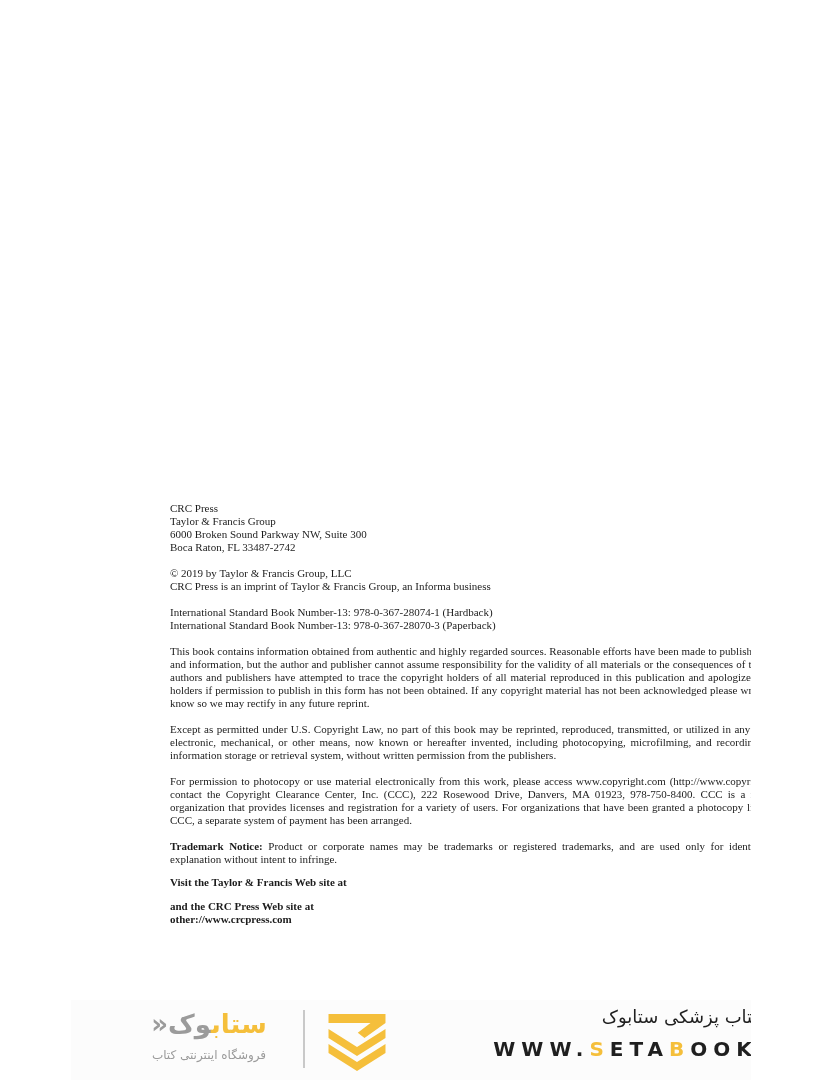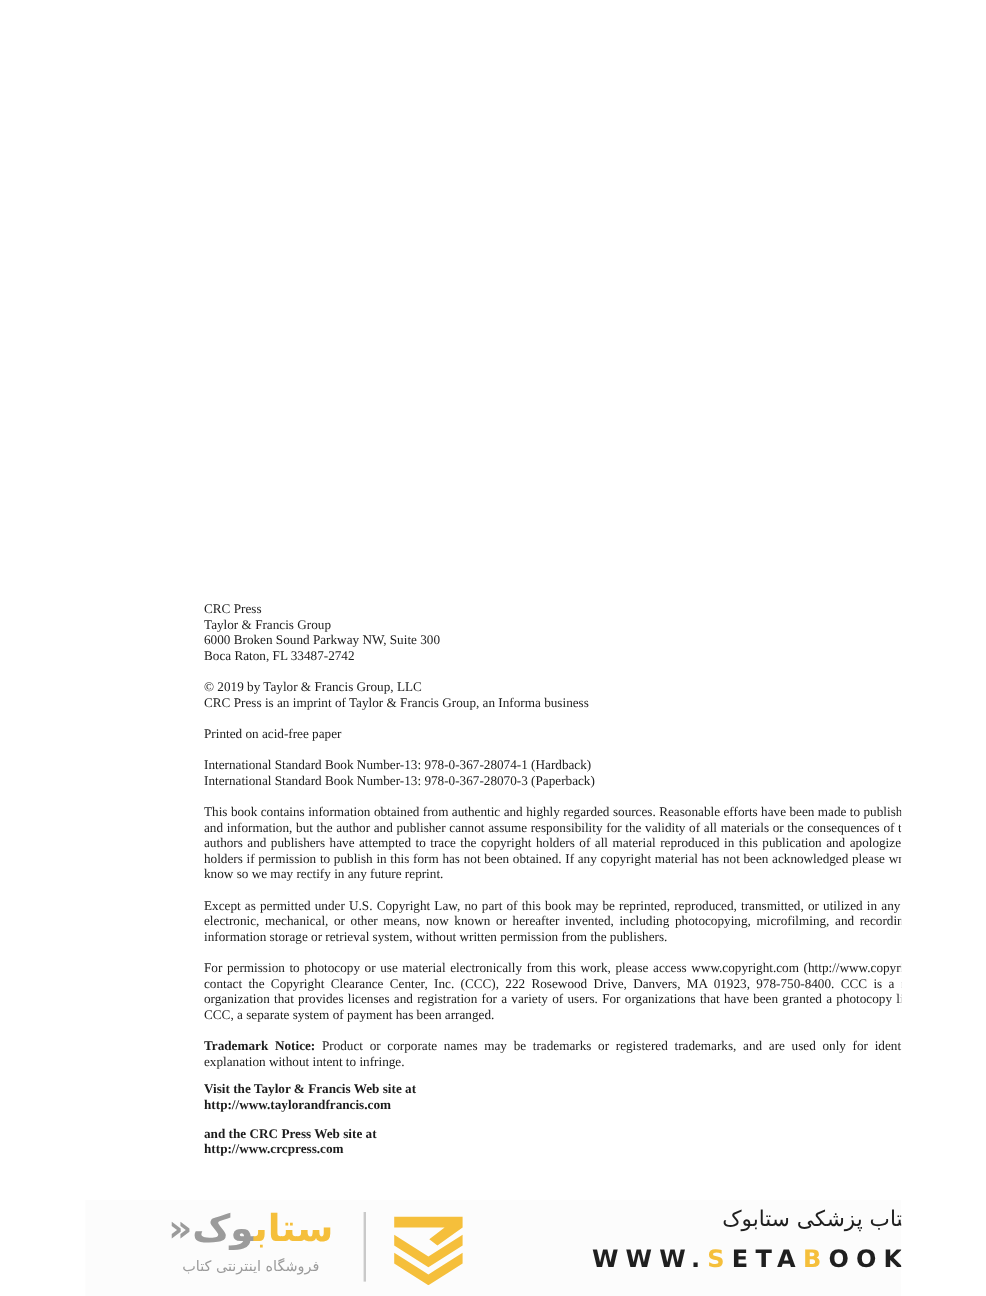--- a/index.html
+++ b/index.html
@@ -20,21 +20,21 @@
   
   .footer{
     position:absolute;left:0;top:1000px;width:822px;height:80px;
     background:#fcfcfc;
   }
   .logo-text{
     position:absolute;left:56px;top:4px;width:164px;text-align:center;
     font-family:"DejaVu Sans",sans-serif;
   }
   .brand{
-    direction:rtl;font-weight:bold;font-size:31px;line-height:40px;letter-spacing:1px;
+    direction:rtl;font-weight:bold;font-size:26px;line-height:40px;letter-spacing:1px;
   }
   .brand .y{color:var(--brand-yellow,#F5BF3B);}
   .brand .g{color:var(--brand-gray,#9B9B9B);}
   .tagline{
     font-size:12px;line-height:14px;color:var(--brand-gray,#9B9B9B);margin-top:4px;
   }
   .divider{
     position:absolute;left:232px;top:10px;width:2px;height:58px;background:#c9c9c9;
   }
   .mark{position:absolute;left:248px;top:11px;}
@@ -65,43 +65,41 @@
       <div>6000 Broken Sound Parkway NW, Suite 300</div>
       <div>Boca Raton, FL 33487-2742</div>
     </div>
 
     <div class="block">
       <div>© 2019 by Taylor &amp; Francis Group, LLC</div>
       <div>CRC Press is an imprint of Taylor &amp; Francis Group, an Informa business</div>
     </div>
 
 
-    <div class="block">Printed on acid-free paper</div>
 
     <div class="block">
       <div>International Standard Book Number-13: 978-0-367-28074-1 (Hardback)</div>
       <div>International Standard Book Number-13: 978-0-367-28070-3 (Paperback)</div>
     </div>
 
     <p class="just">This book contains information obtained from authentic and highly regarded sources. Reasonable efforts have been made to publish reliable data and information, but the author and publisher cannot assume responsibility for the validity of all materials or the consequences of their use. The authors and publishers have attempted to trace the copyright holders of all material reproduced in this publication and apologize to copyright holders if permission to publish in this form has not been obtained. If any copyright material has not been acknowledged please write and let us know so we may rectify in any future reprint.</p>
 
     <p class="just">Except as permitted under U.S. Copyright Law, no part of this book may be reprinted, reproduced, transmitted, or utilized in any form by any electronic, mechanical, or other means, now known or hereafter invented, including photocopying, microfilming, and recording, or in any information storage or retrieval system, without written permission from the publishers.</p>
 
     <p class="just">For permission to photocopy or use material electronically from this work, please access www.copyright.com (http://www.copyright.com/) or contact the Copyright Clearance Center, Inc. (CCC), 222 Rosewood Drive, Danvers, MA 01923, 978-750-8400. CCC is a not-for-profit organization that provides licenses and registration for a variety of users. For organizations that have been granted a photocopy license by the CCC, a separate system of payment has been arranged.</p>
 
     <p class="just mb10"><strong>Trademark Notice:</strong><span> Product or corporate names may be trademarks or registered trademarks, and are used only for identification and explanation without intent to infringe.</span></p>
 
     <div class="ws">
       <div>Visit the Taylor &amp; Francis Web site at</div>
-      <div>http://www.taylorandfrancis.com</div>
     </div>
 
     <div class="ws">
       <div>and the CRC Press Web site at</div>
-      <div>http://www.crcpress.com</div>
+      <div>other://www.crcpress.com</div>
     </div>
 
   </div>
 
   <div class="footer">
 
     <div class="logo-text">
       <div class="brand"><span class="y">ستاب</span><span class="g">وک</span><span class="g">«</span></div>
       <div class="tagline">فروشگاه اینترنتی کتاب</div>
     </div>

